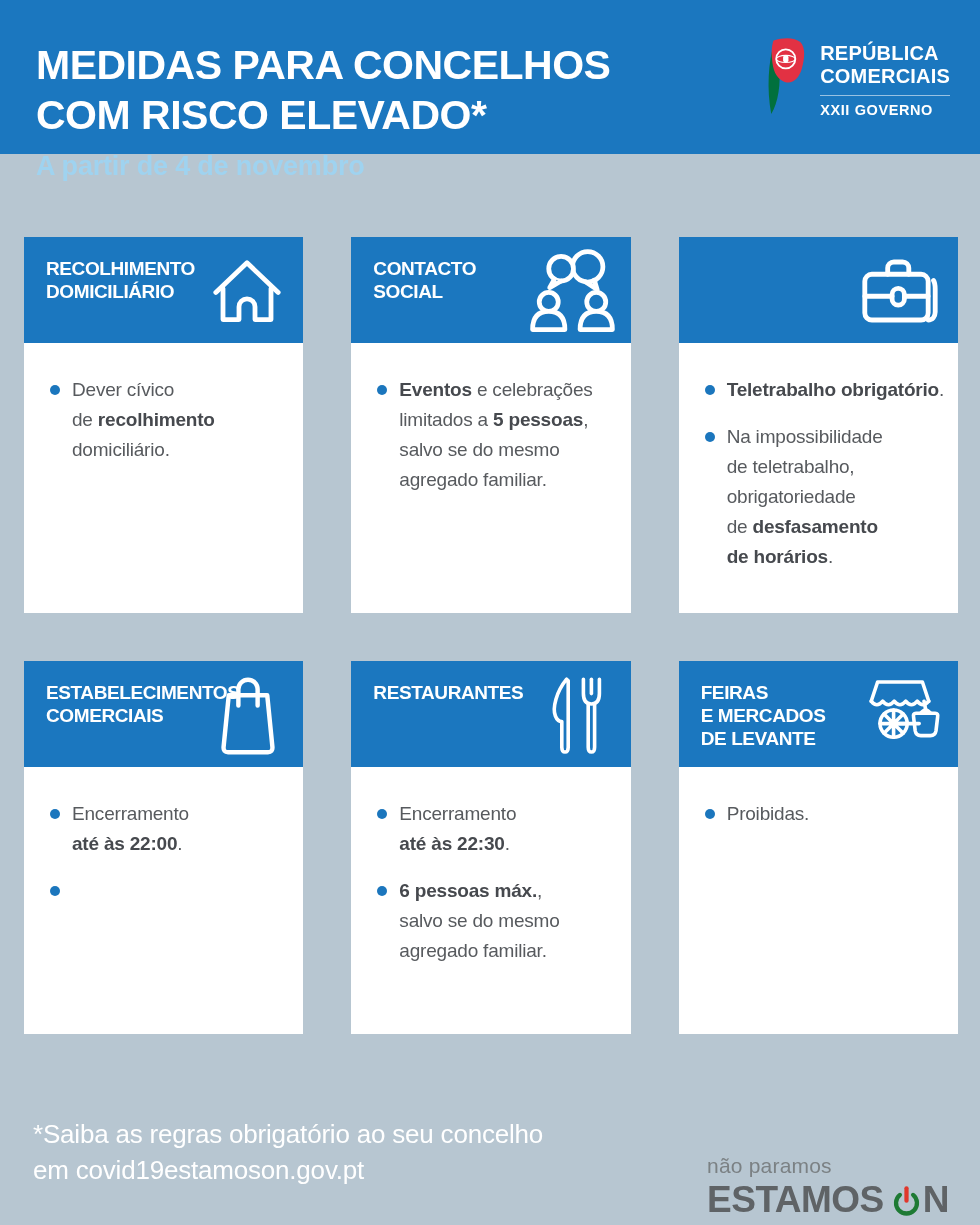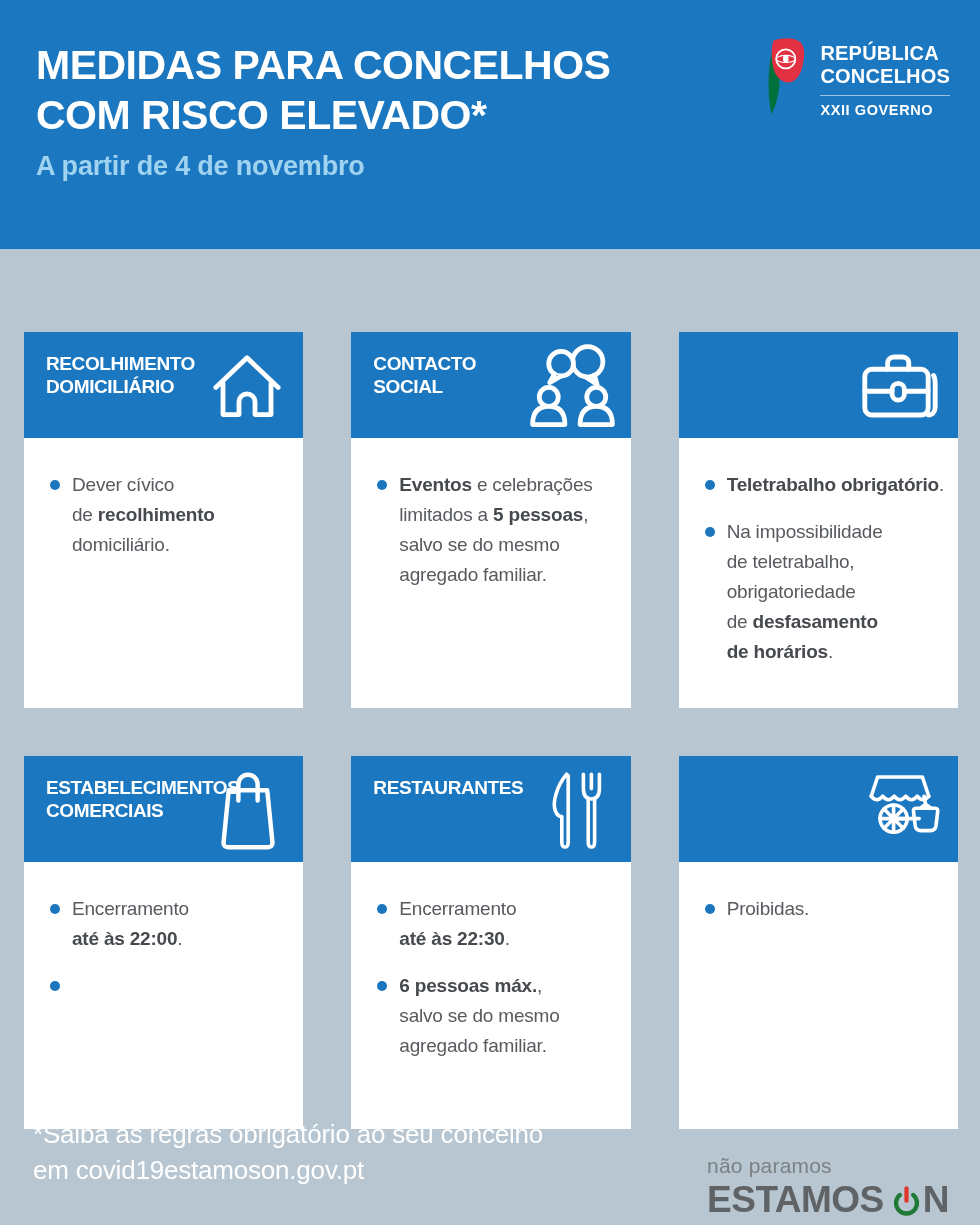--- a/index.html
+++ b/index.html
@@ -7,21 +7,21 @@
   body {
     position:relative;
     background:#b7c6d1;
     font-family:"Liberation Sans", sans-serif;
     overflow:hidden;
   }
 
   
   .top-banner {
     position:relative;
-    height:249px;
+    height:154px;
     background:#1b77bf;
     padding:40px 30px 0 36px;
   }
   .main-title {
     color:#ffffff;
     font-size:41px;
     font-weight:800;
     letter-spacing:-0.5px;
     line-height:50px;
     white-space:pre-line;
@@ -169,21 +169,21 @@
   <div class="gov-logo">
     <svg class="gov-flag" viewBox="0 0 60 110">
       <path d="M16 8 C8 34 6 70 12 102 C21 88 25 62 22 38 C21 26 19 15 16 8 Z" fill="#01703d"></path>
       <path d="M15 6 C29 1 43 2 50 8 C57 15 56 29 52 43 C48 57 38 65 27 59 C18 54 14 44 13 30 C12 20 13 11 15 6 Z" fill="#e23143"></path>
       <circle cx="31" cy="30" r="12.5" fill="none" stroke="#ffffff" stroke-width="2.4"></circle>
       <ellipse cx="31" cy="30" rx="12.5" ry="4.6" fill="none" stroke="#ffffff" stroke-width="1.4"></ellipse>
       <rect x="27.5" y="25.5" width="7" height="9" rx="2.4" fill="#ffffff"></rect>
     </svg>
     <div class="gov-text">
       <div class="gov-republic">REPÚBLICA
-CONCELHOS</div>
+COMERCIAIS</div>
       <hr class="gov-divider">
       <div class="gov-government">XXII GOVERNO</div>
     </div>
   </div>
 </header>
 
 <main class="cards">
 
   <article class="card">
     <div class="card-head">
@@ -311,20 +311,23 @@
             <span class="bullet-text"><strong>6 pessoas máx.</strong><span>,
 salvo se do mesmo
 agregado familiar.</span></span>
           </li>
         </ul>
     </div>
   </article>
 
   <article class="card">
     <div class="card-head">
+      <h2 class="card-title">FEIRAS
+E MERCADOS
+DE LEVANTE</h2>
       <svg class="card-icon icon-cart" viewBox="0 0 120 100" fill="none" stroke="#ffffff" stroke-width="4.5" stroke-linecap="round" stroke-linejoin="round">
         <path d="M24 34 L32 10 H88 L96 34"></path>
         <path d="M24 34 q7 9 14.4 0 q7 9 14.4 0 q7 9 14.4 0 q7 9 14.4 0 q7 9 14.4 0"></path>
         <path d="M90 34 L93 49"></path>
         <path d="M52 62 H84"></path>
         <path d="M86 49 Q92 41 98 49"></path>
         <path d="M80 49 H104 Q108 49 107 54 L105 71 Q104 77 98 77 H86 Q80 77 79 71 L77 54 Q76 49 80 49 Z"></path>
         <circle cx="52" cy="62" r="17"></circle>
         <path d="M52 45 V79 M35 62 H69 M40 50 L64 74 M64 50 L40 74"></path>
         <circle cx="52" cy="62" r="3.5" fill="#ffffff" stroke="none"></circle>

